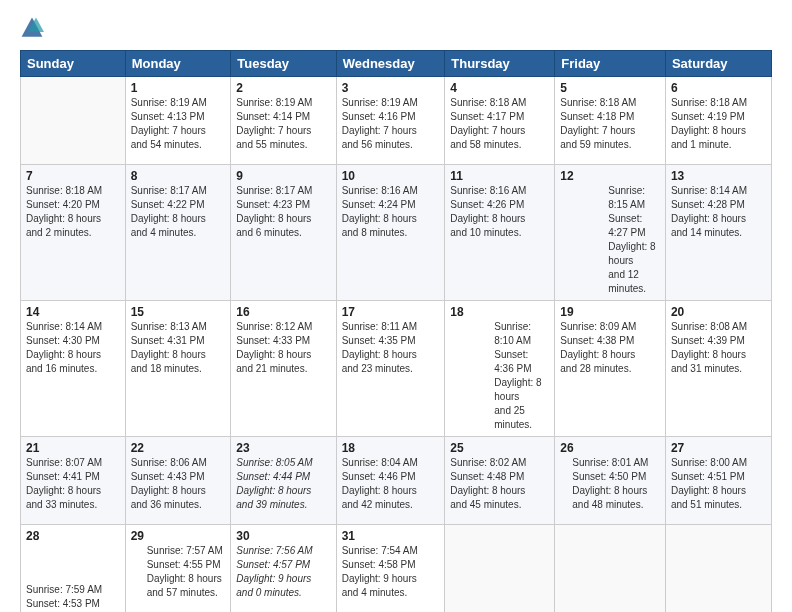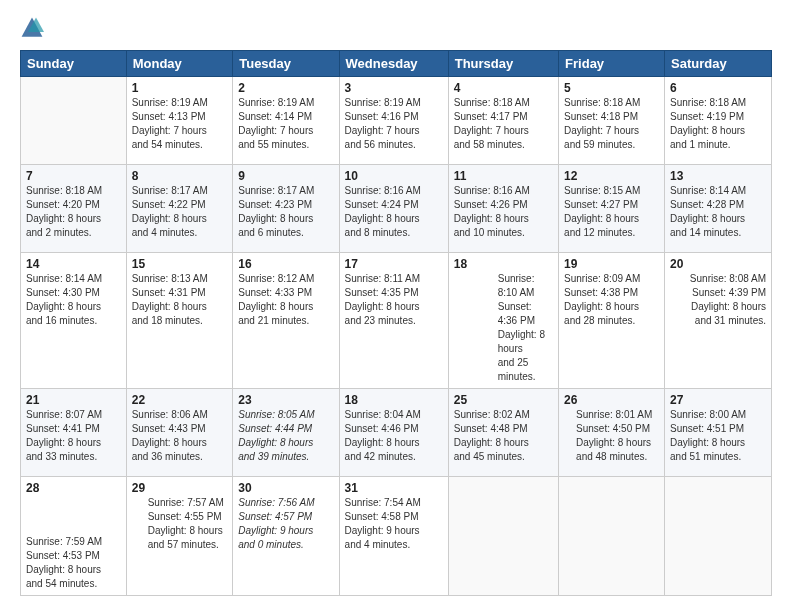--- a/index.html
+++ b/index.html
@@ -202,21 +202,21 @@
           </td>
           <td>
             <div class="day-number">11</div>
             <div class="cell-info" style="white-space: pre-line;">Sunrise: 8:16 AM
 Sunset: 4:26 PM
 Daylight: 8 hours
 and 10 minutes.</div>
           </td>
           <td>
             <div class="day-number">12</div>
-            <div class="cell-info" style="white-space: pre-line;">Sunrise: 8:15 AM
+            <div class="cell-info" style="white-space: pre-line; margin-left: 48px;">Sunrise: 8:15 AM
 Sunset: 4:27 PM
 Daylight: 8 hours
 and 12 minutes.</div>
           </td>
           <td>
             <div class="day-number">13</div>
             <div class="cell-info" style="white-space: pre-line;">Sunrise: 8:14 AM
 Sunset: 4:28 PM
 Daylight: 8 hours
 and 14 minutes.</div>
@@ -260,21 +260,21 @@
           </td>
           <td>
             <div class="day-number">19</div>
             <div class="cell-info" style="white-space: pre-line;">Sunrise: 8:09 AM
 Sunset: 4:38 PM
 Daylight: 8 hours
 and 28 minutes.</div>
           </td>
           <td>
             <div class="day-number">20</div>
-            <div class="cell-info" style="white-space: pre-line; text-align: right;">Sunrise: 8:08 AM
+            <div class="cell-info" style="white-space: pre-line;">Sunrise: 8:08 AM
 Sunset: 4:39 PM
 Daylight: 8 hours
 and 31 minutes.</div>
           </td>
         </tr>
         <tr>
           <td>
             <div class="day-number">21</div>
             <div class="cell-info" style="white-space: pre-line;">Sunrise: 8:07 AM
 Sunset: 4:41 PM

